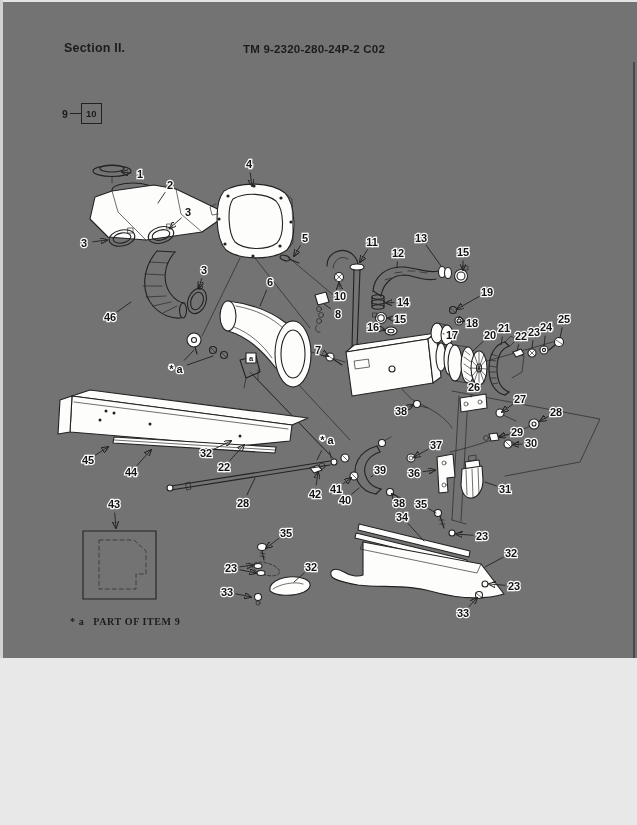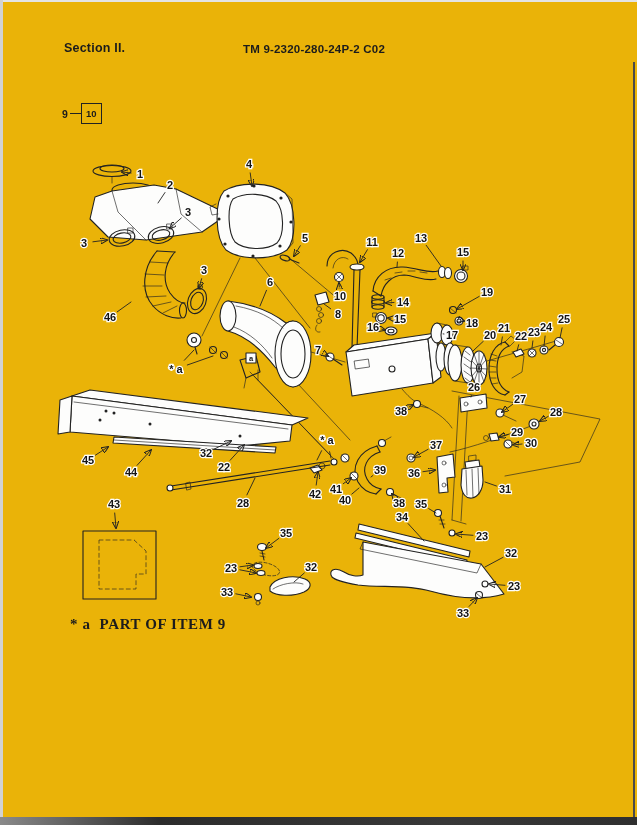--- a/index.html
+++ b/index.html
@@ -1,17 +1,17 @@
 <!DOCTYPE html>
 <html><head>
 <meta charset="utf-8">
 <style>
   html,body{margin:0;padding:0;background:#e8e8e8;}
   .page{
-    position:relative;width:637px;height:825px;background:#eab308;
+    position:relative;width:637px;height:658px;background:#737373;
     overflow:hidden;font-family:"Liberation Sans",sans-serif;color:#1c1c1c;
   }
   .edge-left{position:absolute;left:0;top:0;width:3px;height:825px;background:#d2d2d2;}
   .edge-top{position:absolute;left:0;top:0;width:637px;height:2px;background:#e4e4e4;}
   .edge-right{position:absolute;left:633px;top:62px;width:2px;height:756px;background:#4a4a4a;}
   .edge-bottom{position:absolute;left:0;top:817px;width:637px;height:8px;
     background:linear-gradient(to right,#8a8a8a,#2c2c2c 25%,#383838 70%,#2f2f2f);}
   .hdr-section{position:absolute;left:64px;top:41px;font-size:12.5px;font-weight:bold;letter-spacing:.2px;}
   .hdr-tm{position:absolute;left:243px;top:43px;font-size:11.5px;font-weight:bold;letter-spacing:.2px;text-align:center;}
   .pageref{position:absolute;left:62px;top:103px;display:flex;align-items:center;}
@@ -23,21 +23,21 @@
   #diagram path,#diagram line,#diagram ellipse,#diagram circle,#diagram rect,#diagram polyline{
     stroke:#222;stroke-width:1.1;fill:none;stroke-linecap:round;stroke-linejoin:round;}
   #diagram .thin{stroke-width:0.65;}
   #diagram .fillw{fill:#fdfdfc;}
   #diagram .dot{fill:#222;stroke:none;}
   #diagram .leader{stroke:#222;stroke-width:0.9;}
   .callout-num{font:bold 11px "Liberation Sans",sans-serif;fill:#141414;text-anchor:middle;
     paint-order:stroke;stroke:#fdfdfc;stroke-width:2.5px;}
   .marker-a{font:bold 7.5px "Liberation Sans",sans-serif;fill:#141414;text-anchor:middle;}
   .note{position:absolute;left:70px;top:616px;font-family:"Liberation Serif",serif;
-    font-weight:bold;font-size:15px;letter-spacing:.6px;}
+    font-weight:bold;font-size:10px;letter-spacing:.6px;}
   .note .note-txt{margin-left:9px;}
   .caption{position:absolute;left:0;top:657px;width:637px;text-align:center;
     font-family:"Liberation Serif",serif;font-style:italic;font-size:11.5px;}
   .caption .cap-title{margin-left:6px;}
 </style>
 </head>
 <body>
 
 <div class="page">
   <div class="edge-top"></div>

